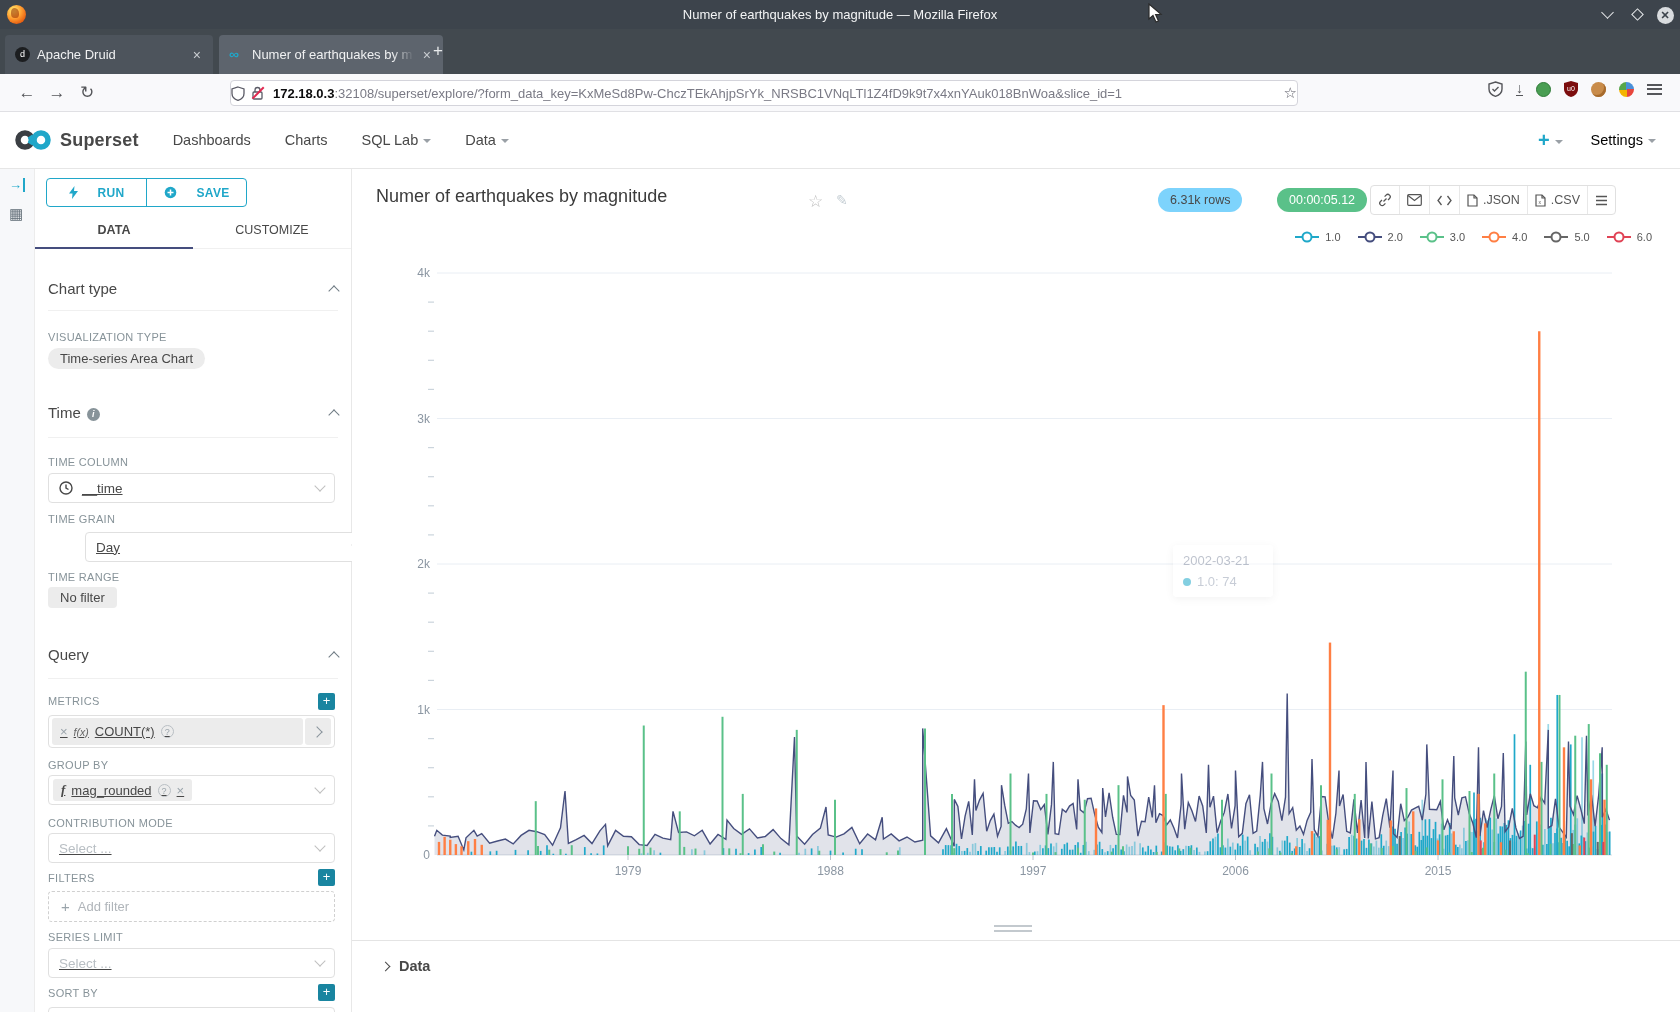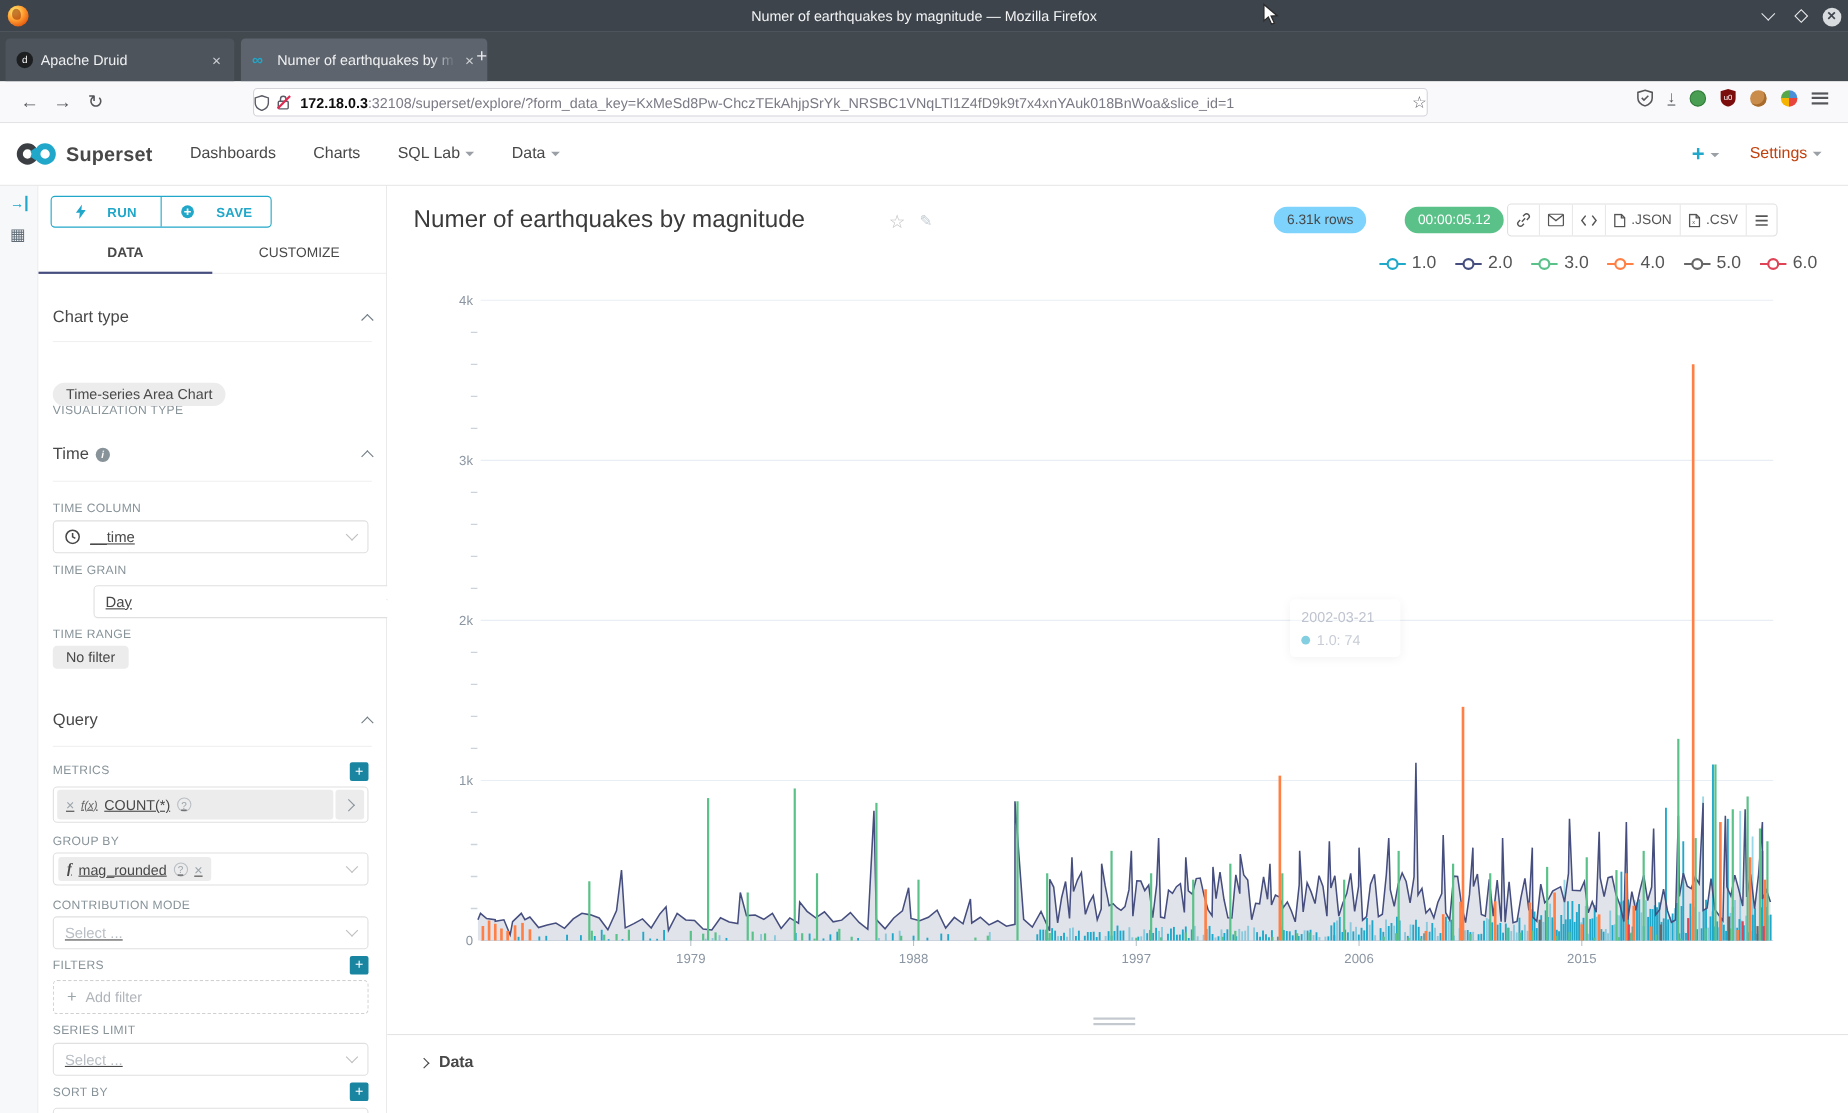--- a/index.html
+++ b/index.html
@@ -80,31 +80,31 @@
   .sel .chevdn{margin-left:auto;width:8px;height:8px;border-right:1.4px solid #bfbfbf;border-bottom:1.4px solid #bfbfbf;transform:rotate(45deg);margin-top:-4px;}
   .addbtn{position:absolute;left:283px;width:17px;height:17px;background:#1985A0;border-radius:2px;color:#fff;font-size:13px;line-height:16px;text-align:center;}
   .innerpill{display:flex;align-items:center;background:#ececec;border-radius:3px;font-size:13px;color:#484848;gap:6px;padding:0 8px;}
   .helpq{width:13px;height:13px;border:1px solid #b9bfc4;border-radius:50%;color:#9aa4ab;font-size:9px;line-height:12px;text-align:center;}
   .xmark{color:#9aa4ab;font-size:13px;}
   .infodot{display:inline-block;width:13px;height:13px;background:#879399;border-radius:50%;color:#fff;font-size:9px;line-height:13px;text-align:center;font-style:italic;font-weight:bold;margin-left:6px;vertical-align:1px;}
   .dashedbox{position:absolute;left:13px;width:287px;height:31px;border:1px dashed #d0d0d0;border-radius:4px;display:flex;align-items:center;padding:0 12px;font-size:13px;color:#b0b5ba;gap:8px;}
 
   
   .chartpanel{left:352px;top:169px;width:1328px;height:843px;background:#fff;}
-  .ctitle{position:absolute;left:24px;top:17px;font-size:22px;color:#3b3b3b;}
+  .ctitle{position:absolute;left:24px;top:17px;font-size:18px;color:#3b3b3b;}
   .staricon{position:absolute;left:456px;top:22px;color:#c0c0c0;font-size:17px;}
   .editicon{position:absolute;left:484px;top:23px;color:#c4cdd3;font-size:14px;}
   .badge{position:absolute;top:19px;height:24px;border-radius:12px;font-size:12.5px;display:flex;align-items:center;padding:0 12px;}
   .badge.rows{background:#7dd3fc;color:#484848;}
   .badge.timer{background:#5AC189;color:#fff;}
   .btngroup{position:absolute;left:1018px;top:16px;height:30px;border:1px solid #e0e0e0;border-radius:4px;display:flex;align-items:center;background:#fff;}
   .gbtn{height:100%;display:flex;align-items:center;padding:0 7px;color:#555;font-size:12.5px;gap:5px;}
   .gbtn+.gbtn{border-left:1px solid #e8e8e8;}
   .legend{position:absolute;right:28px;top:62px;display:flex;gap:16px;align-items:center;}
-  .legend .litem{display:flex;align-items:center;gap:5px;font-size:16px;color:#555;}
+  .legend .litem{display:flex;align-items:flex-start;gap:5px;font-size:11px;color:#555;}
   .tooltip{position:absolute;left:821px;top:376px;width:100px;background:rgba(255,255,255,.72);border-radius:4px;box-shadow:0 2px 10px rgba(0,0,0,.10);padding:8px 10px;opacity:.55;}
   .tooltip .tdate{font-size:13px;color:#8a93a6;}
   .tooltip .trow{display:flex;align-items:center;gap:6px;margin-top:6px;font-size:13px;color:#9aa4b5;}
   .tooltip .dot{width:8px;height:8px;border-radius:50%;}
   .draghandle{position:absolute;left:642px;top:756px;width:38px;}
   .draghandle i{display:block;height:0;border-top:2px solid #c3c9ce;margin-bottom:3px;}
   .datapanel{position:absolute;left:0px;top:771px;width:1328px;border-top:1px solid #e4e4e4;padding:17px 0 0 30px;display:flex;align-items:center;gap:10px;}
   .datapanel .dchev{width:7px;height:7px;border-right:1.6px solid #484848;border-top:1.6px solid #484848;transform:rotate(45deg);}
   .datapanel .dlabel{font-size:14.5px;font-weight:bold;color:#484848;}
   svg text{font-family:"Liberation Sans",sans-serif;}
@@ -188,21 +188,21 @@
         <path d="M16 7 A7 7 0 0 1 16 15" fill="none" stroke="#20A7C9" stroke-width="5.5"></path>
       </svg>
       <span class="btext">Superset</span>
     </div>
     <span class="snav-item">Dashboards</span>
     <span class="snav-item">Charts</span>
     <span class="snav-item"><span>SQL Lab</span><span class="caret"></span></span>
     <span class="snav-item"><span>Data</span><span class="caret"></span></span>
     <div class="snav-right">
       <span><span class="plus-teal">+</span><span class="caret"></span></span>
-      <span style="font-size:14.5px;color:#c2410c;"><span>Settings</span><span class="caret"></span></span>
+      <span style="font-size:14.5px;color:#000000;"><span>Settings</span><span class="caret"></span></span>
     </div>
   </div>
 
   <div class="abs lstrip"></div>
   <span class="strip-ico1">→</span>
   <span class="strip-ico2">▦</span>
 
   <div class="abs cpanel">
     <div class="runsave">
       <div class="half">
@@ -222,21 +222,21 @@
     <div class="ptabs">
       <div class="ptab active">DATA</div>
       <div class="ptab">CUSTOMIZE</div>
     </div>
 
     <div class="sect-head" style="top:111px;">
         <span>Chart type</span>
         <span class="chevup"></span>
       </div>
     <div class="divider" style="top:141px;"></div>
-    <div class="flabel" style="top:162px;margin-top:36px;">VISUALIZATION TYPE</div>
+    <div class="flabel" style="top:162px;">VISUALIZATION TYPE</div>
     <div class="pill" style="left:13px;top:179px;">Time-series Area Chart</div>
 
     <div class="sect-head" style="top:235px;">
         <span><span>Time</span><span class="infodot">i</span></span>
         <span class="chevup"></span>
       </div>
     <div class="divider" style="top:268px;"></div>
     <div class="flabel" style="top:287px;">TIME COLUMN</div>
     <div class="sel" style="top:304px;">
       <svg width="14" height="14" viewBox="0 0 14 14" style="margin-right:9px;">

